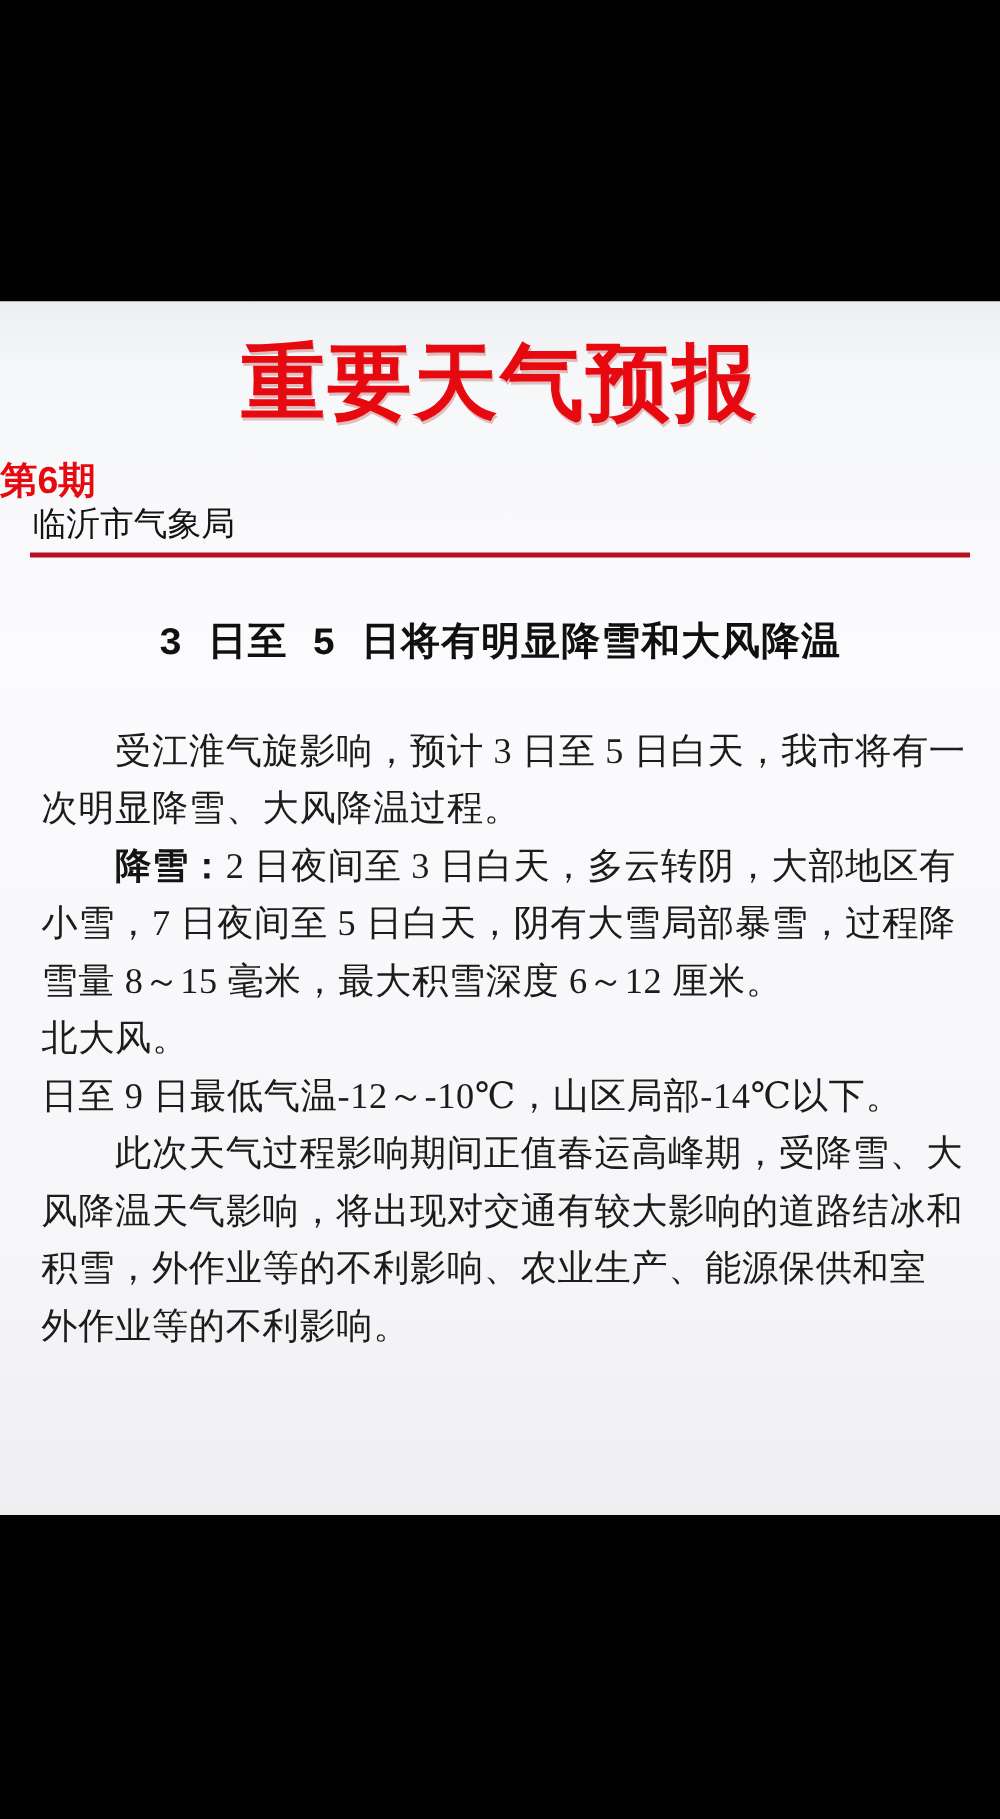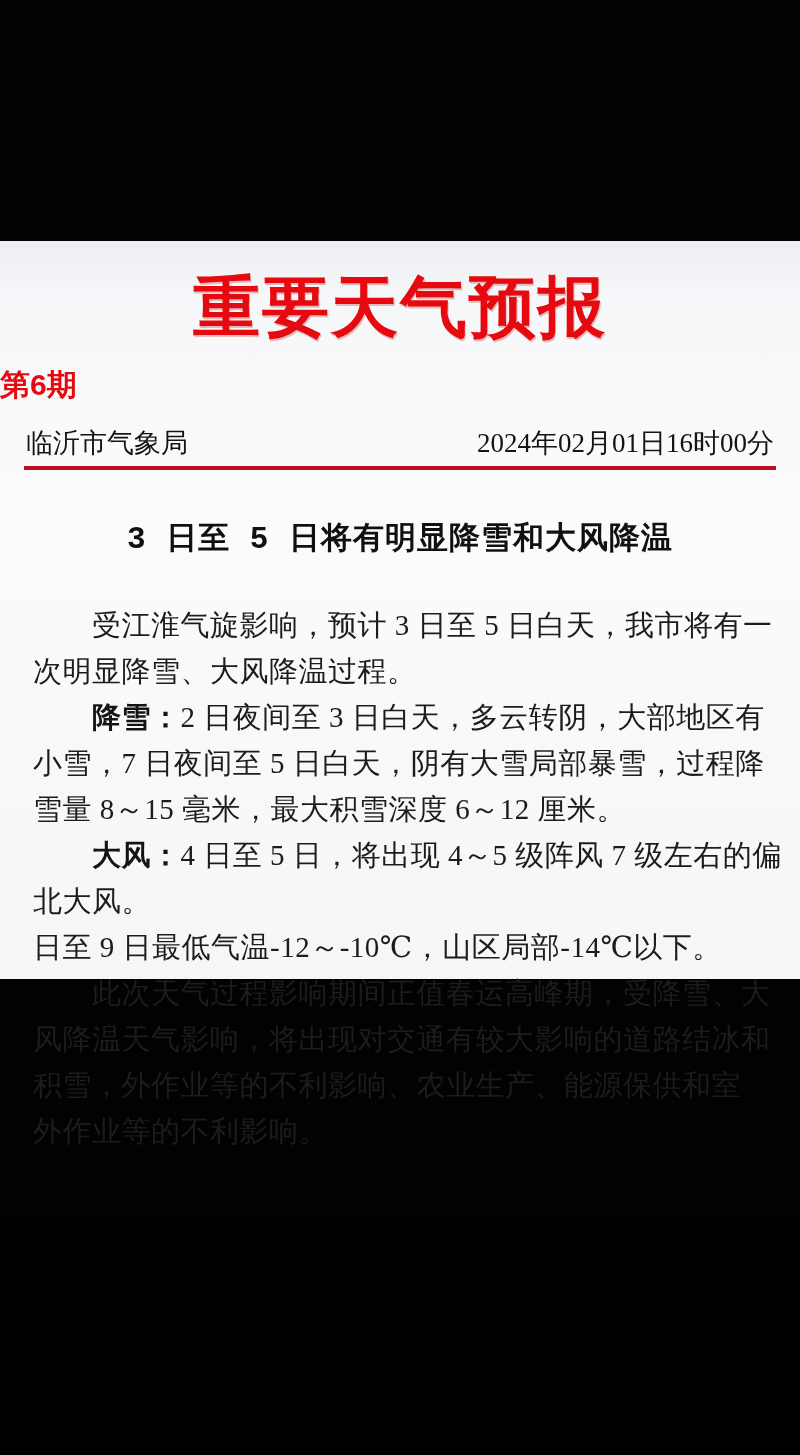--- a/index.html
+++ b/index.html
@@ -6,21 +6,21 @@
   body{
     width:800px;height:1455px;
     background:#000;
     font-family:"Liberation Serif","DejaVu Serif",serif;
     overflow:hidden;
   }
   .letterbox{width:800px;background:#020202;}
   .letterbox.top{height:241px;}
   .letterbox.bottom{height:243px;}
   .page{
-    width:800px;height:738px;
+    width:800px;height:971px;
     background:linear-gradient(180deg,#eceef1 0px,#f6f7f9 55px,#fbfbfd 280px,#f6f6f9 760px,#efeff2 971px);
     box-sizing:border-box;
     position:relative;
   }
   .doc-title{
     padding-top:30px;
     text-align:center;
     font-family:"Liberation Sans","DejaVu Sans",sans-serif;
     font-weight:bold;
     font-size:67px;
@@ -31,21 +31,21 @@
   }
   .issue{
     margin-top:25px;
     font-family:"Liberation Sans","DejaVu Sans",sans-serif;
     font-weight:bold;
     font-size:30px;
     line-height:34px;
     color:#e60a10;
   }
   .meta-row{
-    margin-top:24px;
+    margin-top:0;
     padding:0 26px 0 26px;
     display:flex;
     justify-content:space-between;
     align-items:baseline;
     font-size:27px;
     line-height:34px;
     color:#141414;
   }
   .rule{
     margin:6px 24px 0 24px;
@@ -80,31 +80,29 @@
 </head>
 <body>
 
 <div class="letterbox top"></div>
 
 <div class="page">
   <div class="doc-title">重要天气预报</div>
   <div class="issue">第6期</div>
   <div class="meta-row">
     <span>临沂市气象局</span>
-    <span>2024年02月01日16时00分</span>
   </div>
   <div class="rule"></div>
   <div class="doc-heading">3 日至 5 日将有明显降雪和大风降温</div>
   <div class="body-text">
       <div class="line"><span class="indent"></span>受江淮气旋影响，预计 3 日至 5 日白天，我市将有一</div>
       <div class="line">次明显降雪、大风降温过程。</div>
       <div class="line"><span class="indent"></span><b>降雪：</b>2 日夜间至 3 日白天，多云转阴，大部地区有</div>
       <div class="line">小雪，7 日夜间至 5 日白天，阴有大雪局部暴雪，过程降</div>
       <div class="line">雪量 8～15 毫米，最大积雪深度 6～12 厘米。</div>
-      <div class="line"><span class="indent"></span><b>大风：</b>4 日至 5 日，将出现 4～5 级阵风 7 级左右的偏</div>
       <div class="line">北大风。</div>
       <div class="line">日至 9 日最低气温-12～-10℃，山区局部-14℃以下。</div>
       <div class="line"><span class="indent"></span>此次天气过程影响期间正值春运高峰期，受降雪、大</div>
       <div class="line">风降温天气影响，将出现对交通有较大影响的道路结冰和</div>
       <div class="line">积雪，外作业等的不利影响、农业生产、能源保供和室</div>
       <div class="line">外作业等的不利影响。</div>
     </div>
 </div>
 
 <div class="letterbox bottom"></div>

